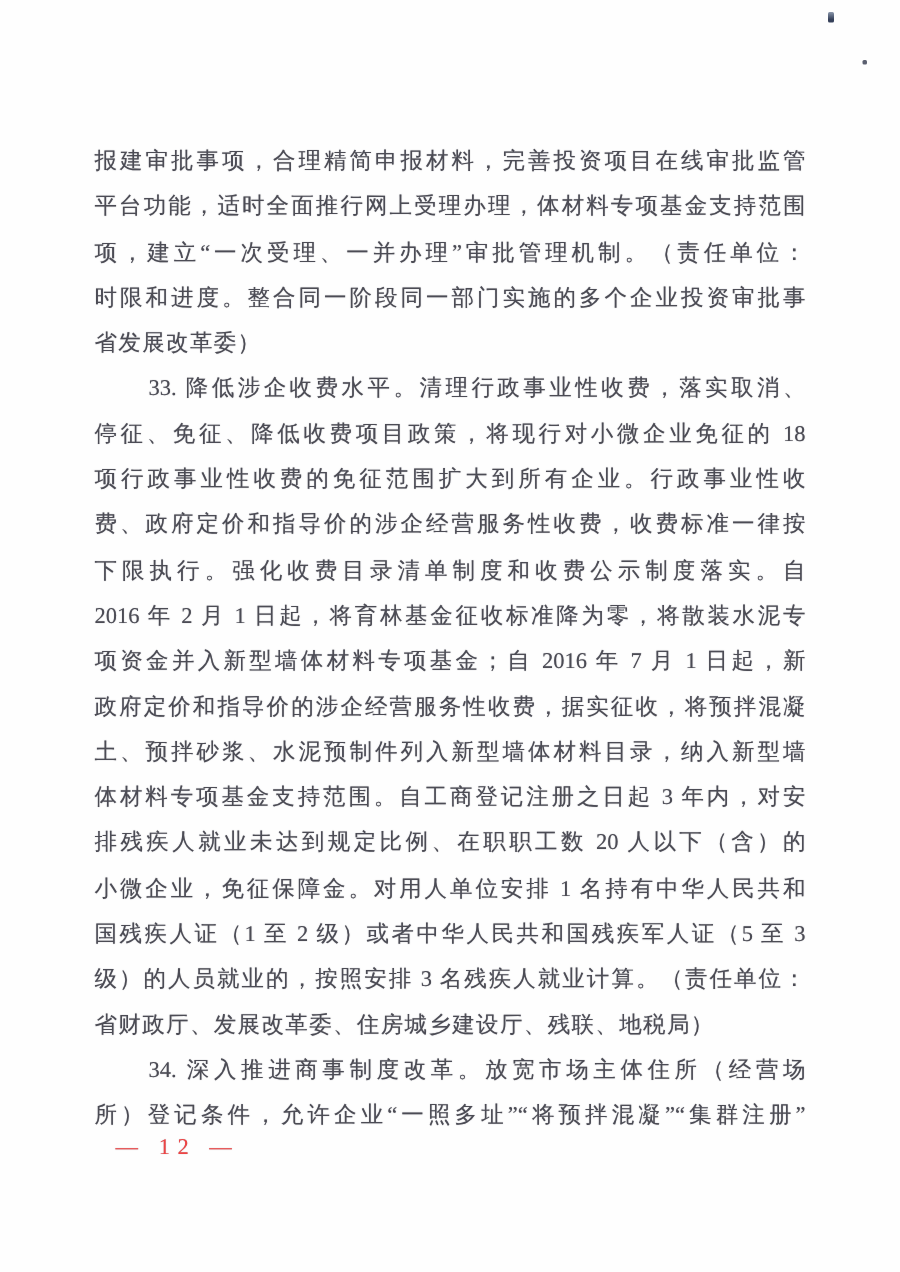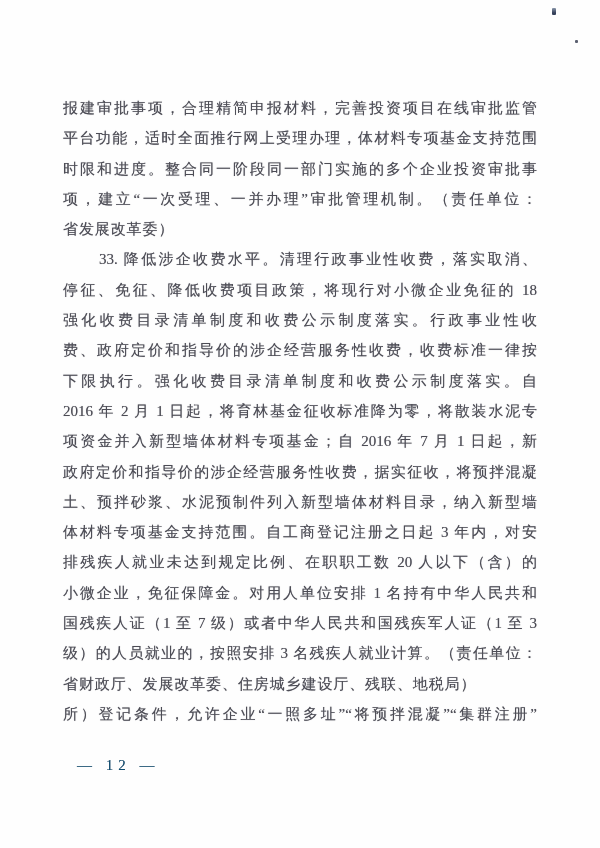--- a/index.html
+++ b/index.html
@@ -72,41 +72,42 @@
   }
 </style>
 </head>
 <body>
 
 <div class="page" style="background: rgb(254, 254, 254);">
   <div class="body-text" style="color: rgb(76, 76, 85);">
       <div class="paragraph">
         <div class="line">报建审批事项，合理精简申报材料，完善投资项目在线审批监管</div>
         <div class="line">平台功能，适时全面推行网上受理办理，体材料专项基金支持范围</div>
+        <div class="line">项，建立“一次受理、一并办理”审批管理机制。（责任单位：</div>
         <div class="line">时限和进度。整合同一阶段同一部门实施的多个企业投资审批事</div>
-        <div class="line">项，建立“一次受理、一并办理”审批管理机制。（责任单位：</div>
         <div class="line last">省发展改革委）</div>
       </div>
       <div class="paragraph">
         <div class="line indent">33. 降低涉企收费水平。清理行政事业性收费，落实取消、</div>
         <div class="line">停征、免征、降低收费项目政策，将现行对小微企业免征的 18</div>
-        <div class="line">强化收费目录清单制度和收费公示制度落实。行政事业性收</div>
+        <div class="line">项行政事业性收费的免征范围扩大到所有企业。行政事业性收</div>
         <div class="line">费、政府定价和指导价的涉企经营服务性收费，收费标准一律按</div>
         <div class="line">下限执行。强化收费目录清单制度和收费公示制度落实。自</div>
         <div class="line">2016 年 2 月 1 日起，将育林基金征收标准降为零，将散装水泥专</div>
         <div class="line">项资金并入新型墙体材料专项基金；自 2016 年 7 月 1 日起，新</div>
         <div class="line">政府定价和指导价的涉企经营服务性收费，据实征收，将预拌混凝</div>
         <div class="line">土、预拌砂浆、水泥预制件列入新型墙体材料目录，纳入新型墙</div>
         <div class="line">体材料专项基金支持范围。自工商登记注册之日起 3 年内，对安</div>
         <div class="line">排残疾人就业未达到规定比例、在职职工数 20 人以下（含）的</div>
         <div class="line">小微企业，免征保障金。对用人单位安排 1 名持有中华人民共和</div>
-        <div class="line">国残疾人证（1 至 7 级）或者中华人民共和国残疾军人证（1 至 3</div>
+        <div class="line">国残疾人证（1 至 2 级）或者中华人民共和国残疾军人证（5 至 3</div>
         <div class="line">级）的人员就业的，按照安排 3 名残疾人就业计算。（责任单位：</div>
         <div class="line last">省财政厅、发展改革委、住房城乡建设厅、残联、地税局）</div>
       </div>
       <div class="paragraph">
+        <div class="line indent">34. 深入推进商事制度改革。放宽市场主体住所（经营场</div>
         <div class="line">所）登记条件，允许企业“一照多址”“将预拌混凝”“集群注册”</div>
       </div>
     </div>
-  <div class="page-number" style="color: #0c4a6e; text-align: right;">— 12 —</div>
+  <div class="page-number" style="color: #ef4444; text-align: right;">— 12 —</div>
   <div class="speck speck1"></div>
   <div class="speck speck2"></div>
 </div>
 
 </body></html>

